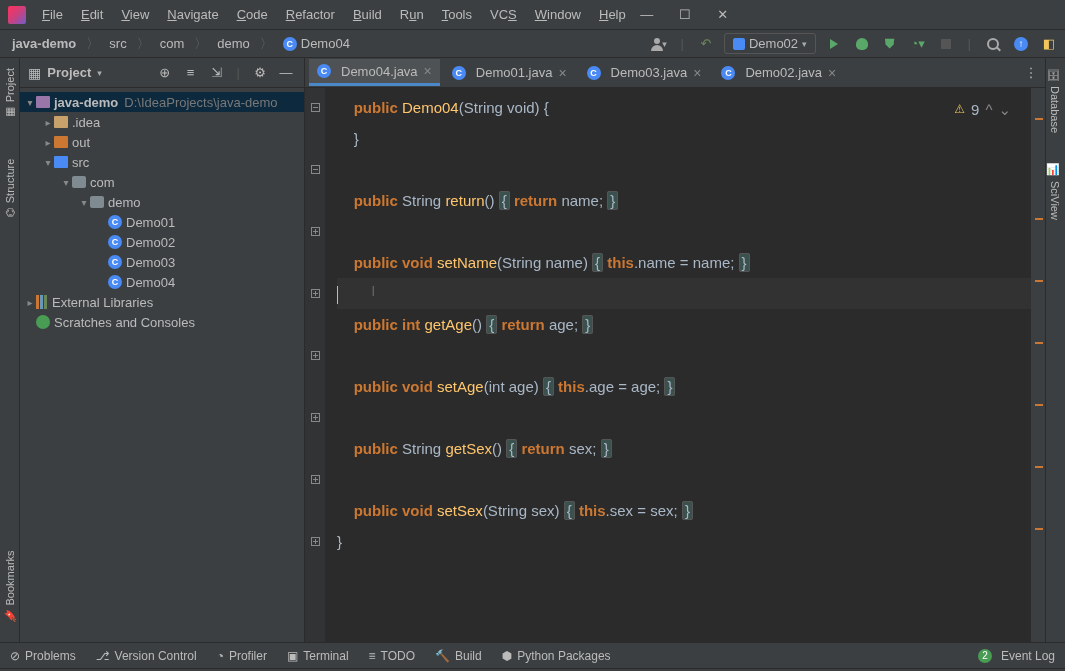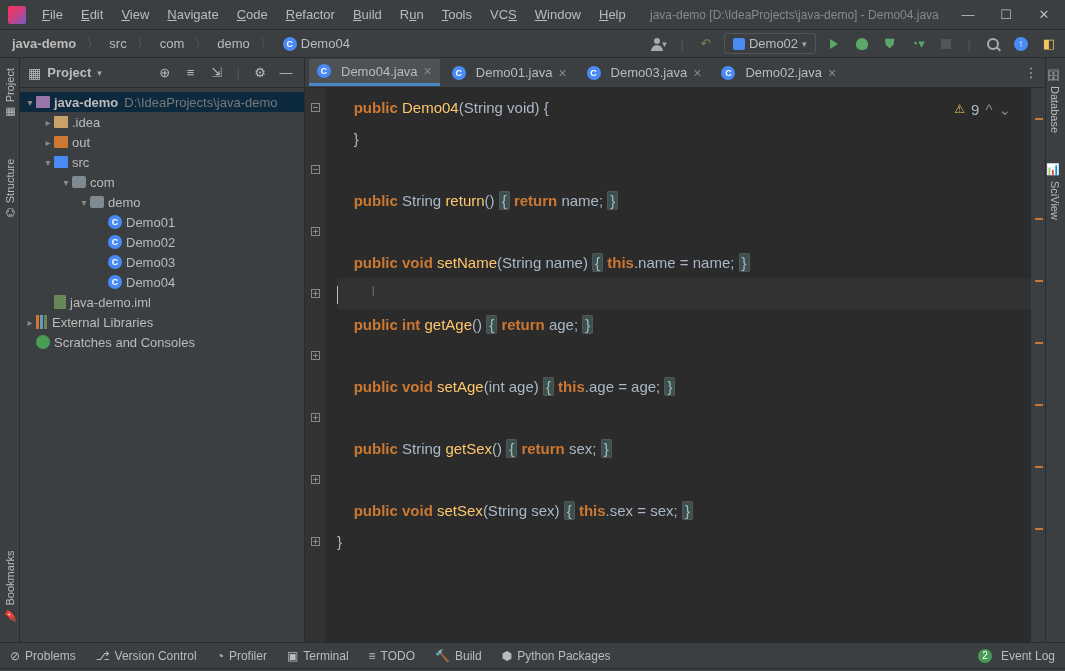--- a/index.html
+++ b/index.html
@@ -104,21 +104,20 @@
     <div class="menu-item"><span class="u-ml">N</span>avigate</div>
     <div class="menu-item"><span class="u-ml">C</span>ode</div>
     <div class="menu-item"><span class="u-ml">R</span>efactor</div>
     <div class="menu-item"><span class="u-ml">B</span>uild</div>
     <div class="menu-item">R<span class="u-ml">u</span>n</div>
     <div class="menu-item"><span class="u-ml">T</span>ools</div>
     <div class="menu-item">VC<span class="u-ml">S</span></div>
     <div class="menu-item"><span class="u-ml">W</span>indow</div>
     <div class="menu-item"><span class="u-ml">H</span>elp</div>
   </div>
-  <div class="title-text">java-demo [D:\IdeaProjects\java-demo] - Demo04.java</div>
   <div class="win-controls">
     <div class="win-btn">—</div>
     <div class="win-btn">☐</div>
     <div class="win-btn">✕</div>
   </div>
 </div>
 
 <div class="navbar">
   <div class="crumbs">
     <span class="crumb" style="font-weight:bold;">java-demo</span>
@@ -249,25 +248,20 @@
         <span class="tree-indent" style="width:88px;"></span>
         <div class="file-c">C</div>
         <span class="tree-label">Demo03</span>
       </div>
       <div class="tree-row">
         <span class="tree-indent" style="width:88px;"></span>
         <div class="file-c">C</div>
         <span class="tree-label">Demo04</span>
       </div>
       <div class="tree-row">
-        <span class="tree-indent" style="width:34px;"></span>
-        <div class="iml-icon"></div>
-        <span class="tree-label">java-demo.iml</span>
-      </div>
-      <div class="tree-row">
         <span class="tree-indent" style="width:4px;"></span>
           <span class="tree-arrow">▸</span>
         <div class="lib-icon">
             <span></span>
             <span></span>
             <span></span>
           </div>
         <span class="tree-label">External Libraries</span>
       </div>
       <div class="tree-row">

